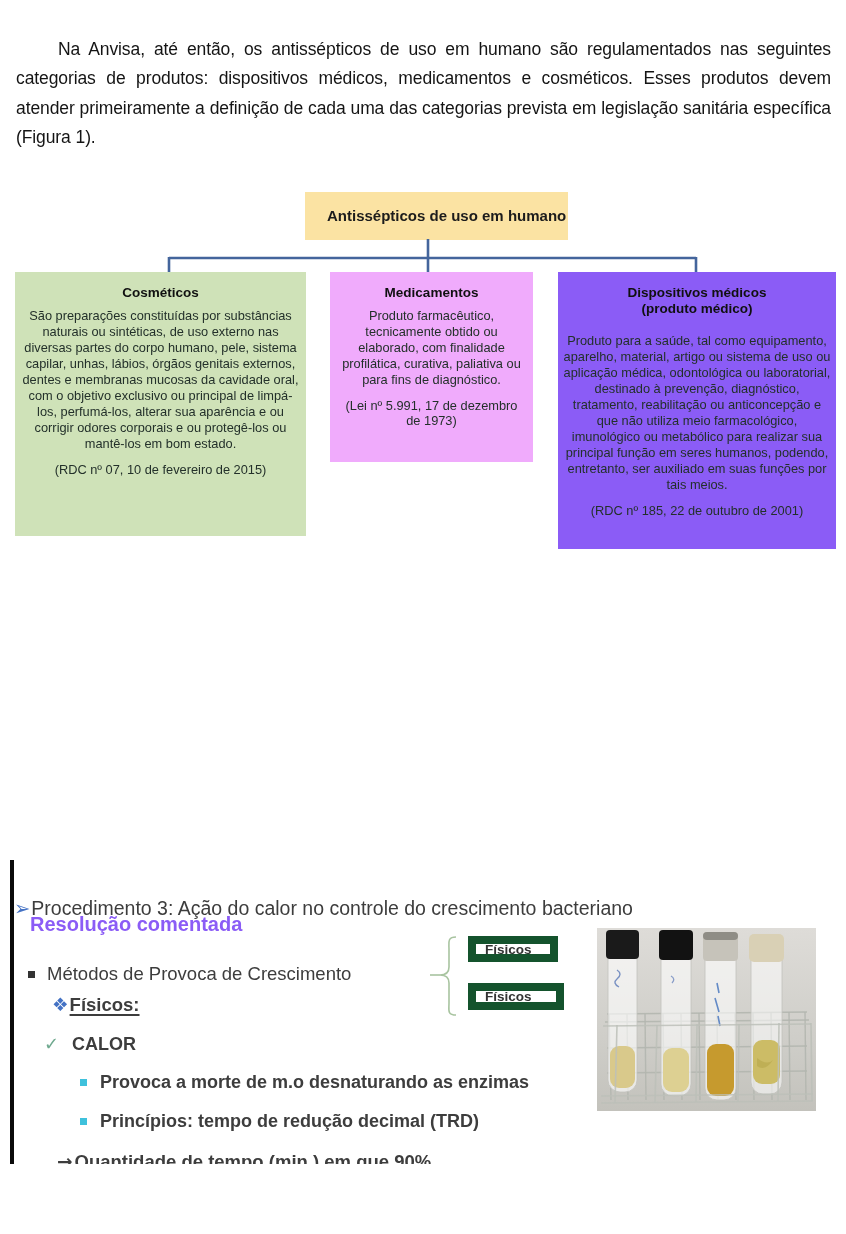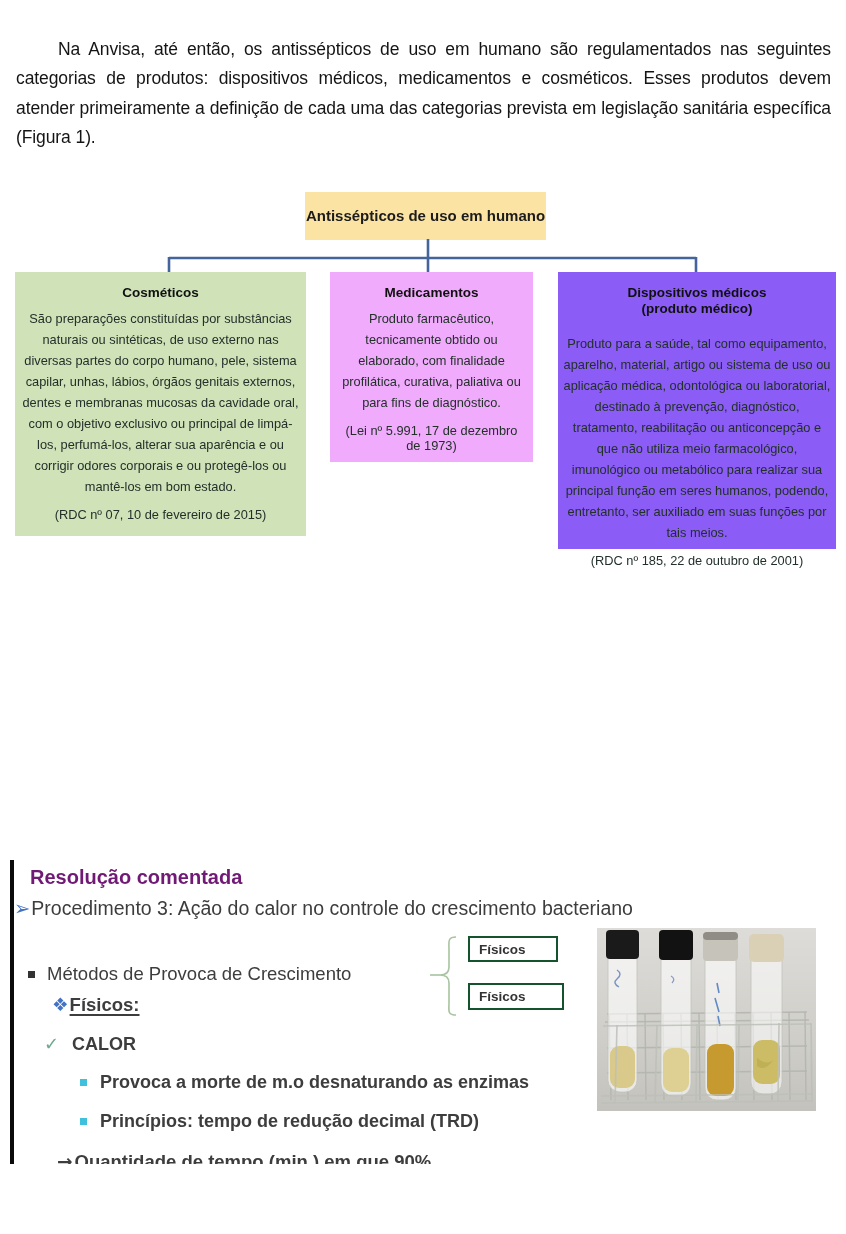--- a/index.html
+++ b/index.html
@@ -6,42 +6,42 @@
   .page{position:relative;width:846px;height:1164px;background:#ffffff;overflow:hidden;
         font-family:"Liberation Sans",sans-serif;color:#1a1a1a;}
 
   
   .intro{position:absolute;left:16px;top:17px;width:815px;
          font-size:17.5px;line-height:29.5px;text-align:justify;text-indent:42px;
          color:#141414;letter-spacing:-0.1px;}
 
   
   .root-box{position:absolute;left:305px;top:192px;width:241px;height:48px;
-            background:#fbe3a3;display:flex;align-items:center;justify-content:center;
-            text-align:center;font-weight:bold;font-size:15px;line-height:1.25;color:#1c1c1c;}
+            background:#fbe3a3;display:flex;align-items:center;
+            text-align:center;font-weight:bold;font-size:15px;line-height:1.25;color:#1c1c1c;padding-left:22px;}
   .connectors{position:absolute;left:0;top:238px;}
   .node{position:absolute;top:272px;text-align:center;color:#23302a;box-sizing:border-box;}
   .node-green{left:15px;width:291px;height:264px;background:#cfe2b8;padding:13px 4px 8px;}
   .node-cream{left:330px;width:203px;height:190px;background:#f0abfc;padding:13px 7px 0;}
   .node-blue{left:558px;width:278px;height:277px;background:#8b5cf6;padding:13px 5px 0;}
   .node-title{font-weight:bold;font-size:13.5px;line-height:16px;color:#101010;margin-bottom:7px;}
   .node-blue .node-title{margin-bottom:0;}
   .node-blue .node-subtitle{font-weight:bold;font-size:13.5px;line-height:16px;color:#101010;margin-bottom:16px;}
-  .node-body{font-size:12.8px;line-height:21px;}
+  .node-body{font-size:12.8px;line-height:16px;}
   .node-ref{font-size:12.8px;margin-top:10px;}
 
   
   .slide-bar{position:absolute;left:10px;top:860px;width:4px;height:374px;background:#0a0a0a;}
-  .slide-heading{position:absolute;left:30px;top:866px;font-size:20px;font-weight:bold;color:#701a75;margin:0;}
+  .slide-heading{position:absolute;left:30px;top:913px;font-size:20px;font-weight:bold;color:#8b5cf6;margin:0;}
   .proc-line{position:absolute;left:14px;top:897px;font-size:19.5px;color:#3d3d3d;white-space:nowrap;}
   .proc-arrow{color:#4472c4;font-family:"DejaVu Sans",sans-serif;margin-right:1px;}
   .methods-line{position:absolute;left:28px;top:963px;font-size:18.5px;color:#3d3d3d;white-space:nowrap;}
   .sq-bullet{display:inline-block;width:7px;height:7px;background:#333;margin:0 12px 2px 0;vertical-align:middle;}
   .bracket{position:absolute;left:430px;top:934px;}
-  .opt-box{position:absolute;border:2px solid #14532d;background:#fff;font-weight:bold;
+  .opt-box{position:absolute;border:8px solid #14532d;background:#fff;font-weight:bold;
            font-size:13.5px;color:#333;display:flex;align-items:center;padding-left:9px;box-sizing:border-box;}
   .opt-fisicos{left:468px;top:936px;width:90px;height:26px;}
   .opt-quimicos{left:468px;top:983px;width:96px;height:27px;}
   .fisicos-line{position:absolute;left:52px;top:994px;font-size:18.5px;font-weight:bold;color:#3d3d3d;}
   .diamond{color:#4472c4;font-family:"DejaVu Sans",sans-serif;margin-right:1px;}
   .underlined{text-decoration:underline;text-decoration-thickness:2px;text-underline-offset:3px;}
   .calor-line{position:absolute;left:44px;top:1033px;font-size:18px;color:#3d3d3d;font-weight:bold;}
   .check{color:#6fa98f;font-family:"DejaVu Sans",sans-serif;font-weight:bold;margin-right:13px;}
   .point{position:absolute;font-size:18px;color:#3d3d3d;font-weight:600;white-space:nowrap;}
   .point1{left:80px;top:1072px;}

